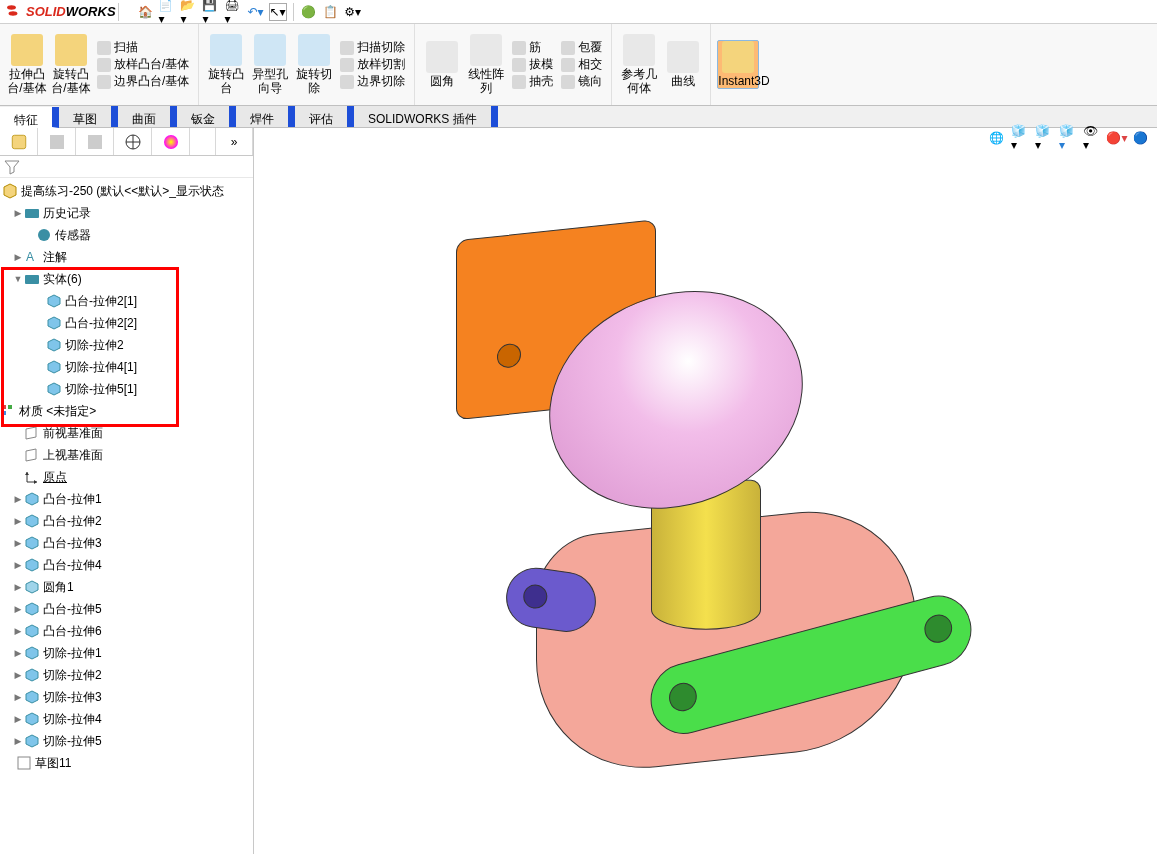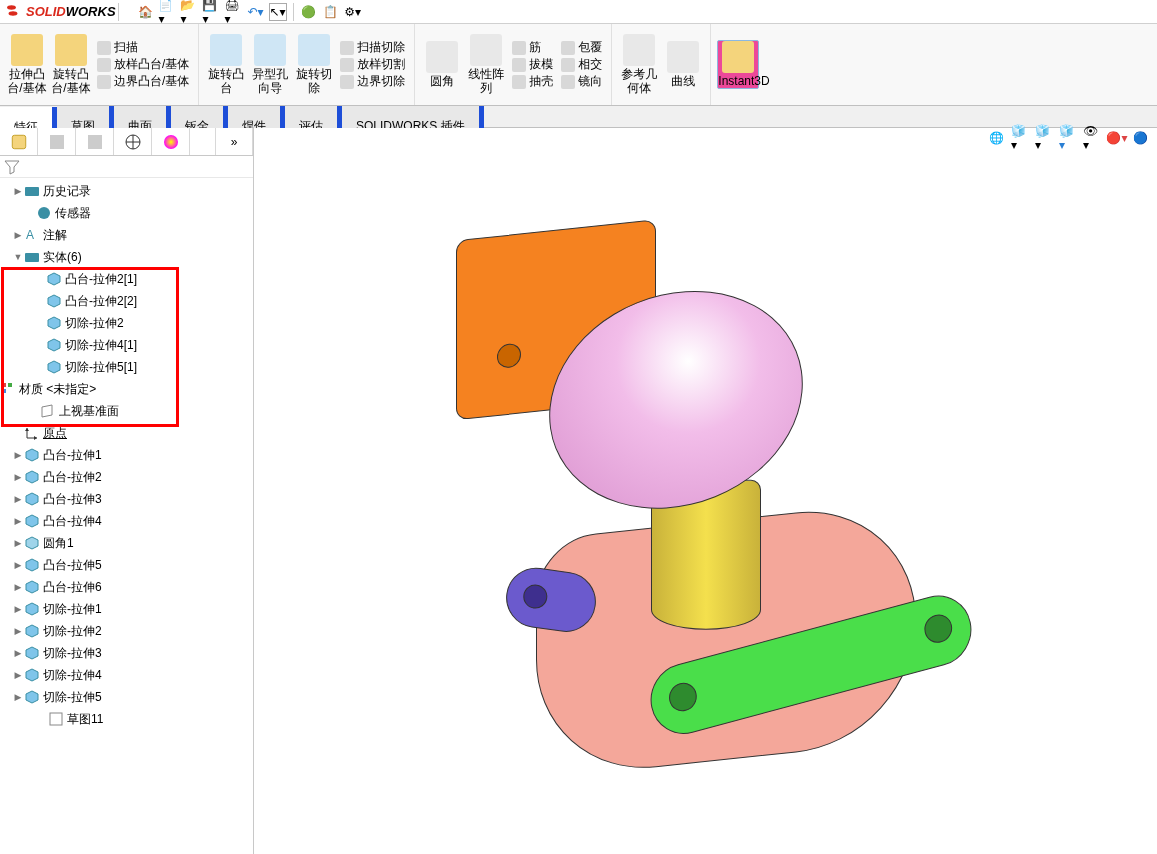--- a/index.html
+++ b/index.html
@@ -15,27 +15,27 @@
 .menu-item { padding: 2px 6px; cursor: pointer; }
 .qat { display: flex; align-items: center; margin-left: 16px; gap: 4px; }
 .qat .ico { width: 18px; height: 18px; display: flex; align-items: center; justify-content: center; cursor: pointer; }
 .divider-v { width: 1px; height: 18px; background: #ccc; margin: 0 2px; }
 
 
 .ribbon { height: 82px; border-bottom: 1px solid #c0c0c0; background: #f8f8f8; display: flex; align-items: stretch; }
 .rgroup { display: flex; align-items: center; padding: 2px 6px; border-right: 1px solid #e0e0e0; gap: 2px; }
 .bigbtn { width: 42px; text-align: center; cursor: pointer; line-height: 1.1; }
 .bigbtn .bi { width: 32px; height: 32px; margin: 0 auto 2px; background: #e8e8e8; border-radius: 3px; }
-.bigbtn.active { background: #ec4899; border: 1px solid #8cb8e0; border-radius: 2px; }
+.bigbtn.active { background: #fdba74; border: 1px solid #8cb8e0; border-radius: 2px; }
 .smallbtns { display: flex; flex-direction: column; gap: 1px; }
 .smallbtn { display: flex; align-items: flex-start; gap: 3px; padding: 1px 3px; cursor: pointer; line-height: 1.1; }
 .smallbtn .si { width: 14px; height: 14px; background: #d8d8d8; border-radius: 2px; flex: 0 0 14px; }
 
 .tabs { height: 22px; background: #f0f0f0; display: flex; border-bottom: 1px solid #c0c0c0; }
-.tab { padding: 12px 14px; border-right: 5px solid #1d4ed8; cursor: pointer; background: #e8e8e8; }
+.tab { padding: 5px 14px; border-right: 7px solid #1d4ed8; cursor: pointer; background: #e8e8e8; }
 .tab.active { background: #fff; border-bottom: 1px solid #fff; position: relative; top: 1px; }
 
 
 .main { display: flex; height: calc(854px - 24px - 82px - 22px); background: #fff; }
 
 
 .panel { width: 254px; flex: 0 0 254px; border-right: 1px solid #c8c8c8; background: #fff; overflow-y: auto; position: relative; }
 .paneltabs { height: 28px; display: flex; border-bottom: 1px solid #c8c8c8; }
 .ptab { width: 38px; display: flex; align-items: center; justify-content: center; border-right: 1px solid #d8d8d8; cursor: pointer; }
 .ptab.active { background: #fff; }
@@ -222,20 +222,26 @@
       <div class="ptab" style="margin-left:auto;border-left:1px solid #d8d8d8;">»</div>
     </div>
     <div class="filterrow">
       <svg class="funnel" viewBox="0 0 16 16">
           <path d="M1 2h14l-5 6v5l-4 2v-7z" fill="#fff" stroke="#888"></path>
         </svg>
     </div>
 
     <div class="tree">
 
+      <div class="node" style="padding-left:2px;">
+        <svg class="nicon" viewBox="0 0 16 16">
+            <path d="M2 4l6-3 6 3v8l-6 3-6-3z" fill="#f4d47c" stroke="#b48b00"></path>
+          </svg>
+        <span>提高练习-250  (默认&lt;&lt;默认&gt;_显示状态</span>
+      </div>
 
       <div class="node" style="padding-left:12px;">
         <span class="expander">▶</span>
         <svg class="nicon" viewBox="0 0 16 16">
             <rect x="1" y="4" width="14" height="9" rx="1" fill="#3a8fa4"></rect>
           </svg>
         <span>历史记录</span>
       </div>
 
       <div class="node" style="padding-left:36px;">
@@ -295,21 +301,27 @@
 
       <div class="node" style="">
         <svg class="nicon" viewBox="0 0 16 16">
             <rect x="2" y="2" width="4" height="4" fill="#d44"></rect>
             <rect x="8" y="2" width="4" height="4" fill="#4a4"></rect>
             <rect x="2" y="8" width="4" height="4" fill="#48d"></rect>
           </svg>
         <span>材质 &lt;未指定&gt;</span>
       </div>
 
-      <div class="node" style="padding-left:40px;">
+      <div class="node" style="padding-left:24px;">
+        <svg class="nicon" viewBox="0 0 16 16">
+            <path d="M2 4l10-2v10l-10 2z" fill="none" stroke="#888"></path>
+          </svg>
+        <span>前视基准面</span>
+      </div>
+      <div class="node" style="padding-left:24px;">
         <svg class="nicon" viewBox="0 0 16 16">
             <path d="M2 4l10-2v10l-10 2z" fill="none" stroke="#888"></path>
           </svg>
         <span>上视基准面</span>
       </div>
       <div class="node" style="padding-left:24px;text-decoration:underline;">
         <svg class="nicon" viewBox="0 0 16 16">
             <path d="M3 13V3M3 13h10" stroke="#333" fill="none"></path>
             <path d="M3 3l-2 3h4z M13 13l-3-2v4z" fill="#333"></path>
           </svg>
@@ -394,21 +406,21 @@
             </svg>
             <span>切除-拉伸4</span>
           </div>
           <div class="node" style="padding-left: 12px;">
             <span class="expander">▶</span>
             <svg class="nicon" viewBox="0 0 16 16">
               <path d="M2 5l6-3 6 3v6l-6 3-6-3z" fill="#7fc5ea" stroke="#3a8fa4"></path>
             </svg>
             <span>切除-拉伸5</span>
           </div>
-          <div class="node" style="padding-left: 4px; margin-left: 32px;">
+          <div class="node" style="padding-left: 4px;">
             <span class="expander"></span>
             <svg class="nicon" viewBox="0 0 16 16">
               <rect x="2" y="2" width="12" height="12" fill="none" stroke="#888"></rect>
             </svg>
             <span>草图11</span>
           </div>
         </div>
 
       <div class="redbox" style="top:139px;left:1px;width:178px;height:160px;"></div>
     </div>

